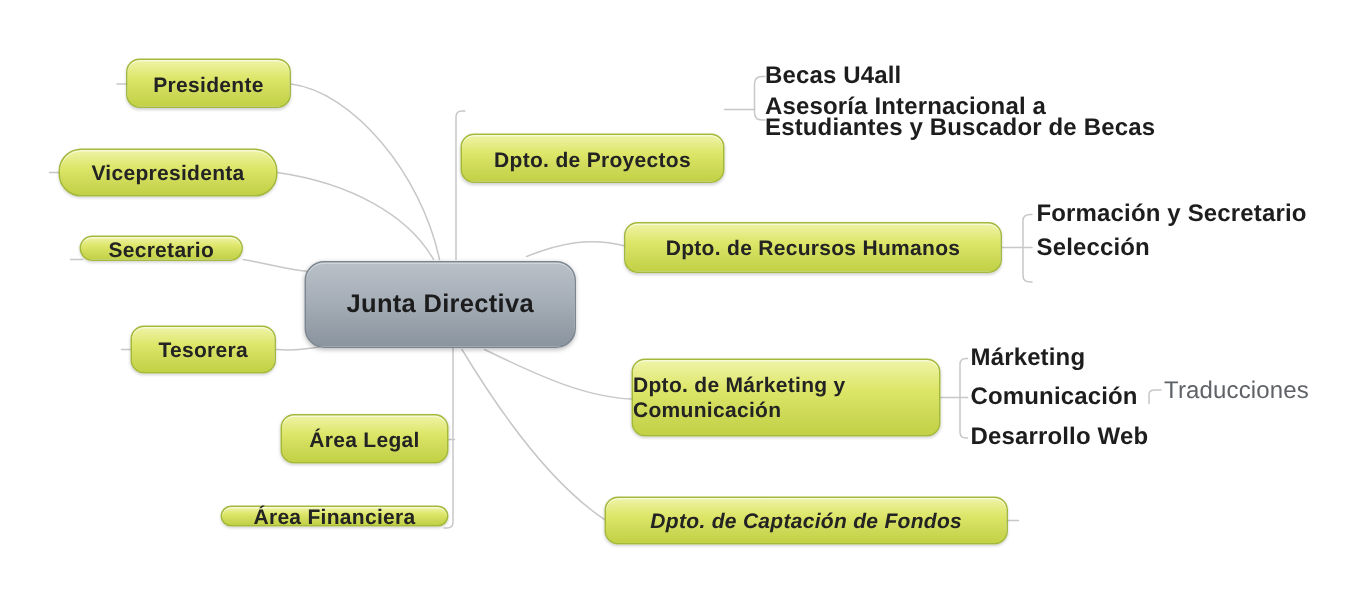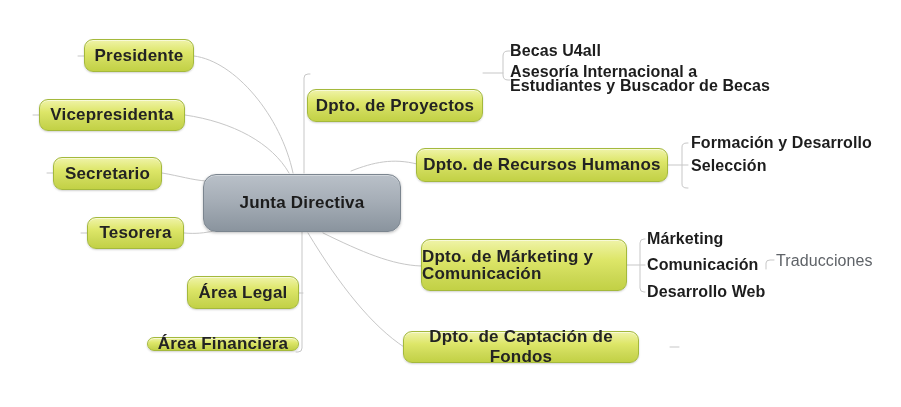--- a/index.html
+++ b/index.html
@@ -8,48 +8,48 @@
     font-family:"Liberation Sans","DejaVu Sans",sans-serif;
   }
   svg.links{position:absolute;left:0;top:0;width:901px;height:407px;}
   svg.links path{fill:none;stroke:#c7c7c7;stroke-width:1;stroke-linecap:round;}
   .node{
     position:absolute;box-sizing:border-box;
     display:flex;align-items:center;justify-content:center;text-align:center;
     border-radius:9px;border:1px solid #a4b93c;
     background:linear-gradient(180deg,#eff3a8 0%,#dde668 40%,#cdd957 72%,#c2d145 100%);
     box-shadow:0 1px 2px rgba(0,0,0,0.18), inset 0 1px 0 rgba(255,255,255,0.55);
-    font-weight:bold;font-size:17px;color:#232323;letter-spacing:0.2px;
+    font-weight:bold;font-size:14px;color:#232323;letter-spacing:0.2px;
     cursor:pointer;
   }
   .node.central{
     border-radius:13px;border:1px solid #7b858f;
     background:linear-gradient(180deg,#b9c0c8 0%,#a6aeb7 45%,#8a949e 100%);
     box-shadow:0 1px 3px rgba(0,0,0,0.25), inset 0 1px 0 rgba(255,255,255,0.35);
     font-size:17px;color:#1c1c1c;
   }
   .node.twoline{justify-content:flex-start;text-align:left;line-height:17px;}
   .leaf{
     position:absolute;font-weight:bold;font-size:16px;line-height:14px;color:#1d1d1d;
     letter-spacing:0.1px;cursor:pointer;white-space:nowrap;
   }
   .leaf.wrap{white-space:normal;width:265px;}
   .leaf.sub{font-weight:normal;color:#5f6368;}
   
   #n-presidente{left:84px;top:39px;width:110px;height:33px;}
-  #n-vicepresidenta{left:39px;top:99px;width:146px;height:32px;}
-  #n-secretario{left:53px;top:157px;width:109px;height:33px;}
+  #n-vicepresidenta{left:39px;top:99px;width:146px;height:32px;border-radius:15px;}
+  #n-secretario{left:53px;top:157px;width:109px;height:17px;}
   #n-tesorera{left:87px;top:217px;width:97px;height:32px;text-align:center;}
   #n-area-legal{left:187px;top:276px;width:112px;height:33px;}
   #n-area-financiera{left:147px;top:337px;width:152px;height:14px;}
-  #n-central{left:203px;top:174px;width:198px;height:58px;}
+  #n-central{left:203px;top:174px;width:181px;height:58px;}
   #n-proyectos{left:307px;top:57px;width:176px;height:33px;margin-top:32px;}
   #n-rrhh{left:416px;top:148px;width:252px;height:34px;}
   #n-marketing{left:421px;top:239px;width:206px;height:52px;}
-  #n-captacion{left:403px;top:331px;width:236px;height:32px;}
+  #n-captacion{left:403px;top:331px;width:269px;height:32px;font-style:italic;}
   
   #c-becas{left:510px;top:44px;}
   #c-asesoria{left:510px;top:65px;}
   #c-formacion{left:691px;top:136px;}
   #c-seleccion{left:691px;top:159px;}
   #c-cominterna{left:691px;top:182px;}
   #c-marketing{left:647px;top:232px;}
   #c-comunicacion{left:647px;top:258px;}
   #c-desarrolloweb{left:647px;top:285px;}
   #c-traducciones{left:776px;top:254px;}
@@ -103,21 +103,21 @@
   <div class="node" id="n-area-financiera">Área Financiera</div>
 
   <div class="node" id="n-proyectos">Dpto. de Proyectos</div>
   <div class="node" id="n-rrhh">Dpto. de Recursos Humanos</div>
   <div class="node twoline" id="n-marketing">Dpto. de Márketing y Comunicación</div>
   <div class="node" id="n-captacion">Dpto. de Captación de Fondos</div>
 
   <div class="leaf" id="c-becas">Becas U4all</div>
   <div class="leaf wrap" id="c-asesoria">Asesoría Internacional a Estudiantes y Buscador de Becas</div>
 
-  <div class="leaf" id="c-formacion">Formación y Desarrollo</div>
+  <div class="leaf" id="c-formacion">Formación y Secretario</div>
   <div class="leaf" id="c-seleccion">Selección</div>
 
   <div class="leaf" id="c-marketing">Márketing</div>
   <div class="leaf" id="c-comunicacion">Comunicación</div>
   <div class="leaf" id="c-desarrolloweb">Desarrollo Web</div>
   <div class="leaf sub" id="c-traducciones">Traducciones</div>
 
 </div>
 
 </body></html>

